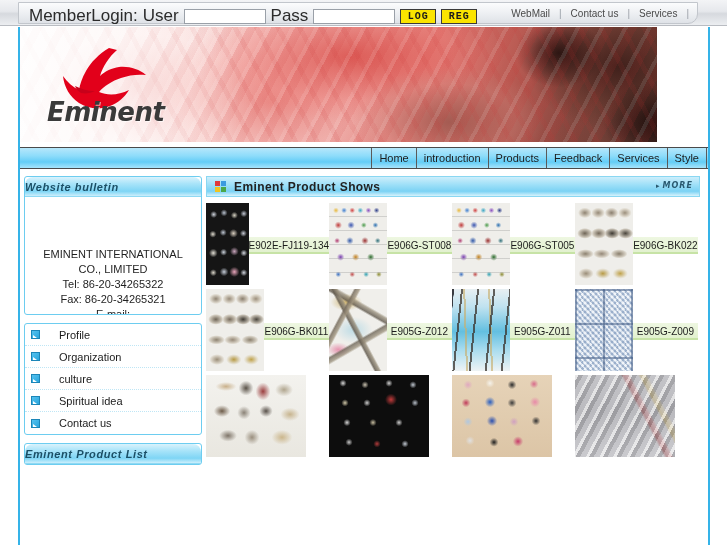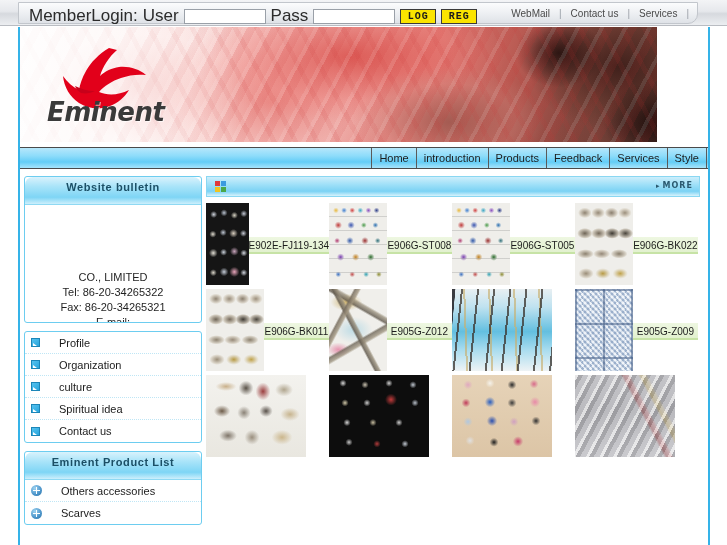--- a/index.html
+++ b/index.html
@@ -150,30 +150,30 @@
   #leftcol {
     position: absolute; left: 4px; top: 4px; width: 178px;
   }
   .panel {
     border: 1px solid #6dcdf0;
     background: #ffffff;
     margin-bottom: 8px;
     border-radius: 3px;
   }
   .panel-head {
-    height: 28px;
+    height: 20px;
     background: linear-gradient(to bottom, #d9f2fc 0%, #a9e4f9 35%, #7ed5f5 75%, #cdeffc 100%);
     border-bottom: 1px solid #8fd9f3;
     border-radius: 8px 8px 0 0;
-    text-align: center;
     font-size: 11px;
     font-weight: bold;
     color: #1b4f66;
     line-height: 20px;
     letter-spacing: .6px;
+    font-style: italic;
   }
   #bulletin-body {
     height: 117px;
     padding: 4px 6px 0;
     overflow: hidden;
     display: flex; flex-direction: column;
     justify-content: flex-end;
     align-items: center;
     text-align: center;
     font-size: 11px; color: #1f1f1f;
@@ -244,20 +244,21 @@
     font-size: 12px; font-weight: bold; color: #222;
     letter-spacing: .4px;
   }
   #more-btn {
     position: absolute; right: 6px; top: 4px;
     font-size: 8px; font-weight: bold;
     color: #2b5a70;
     letter-spacing: 1px;
     font-family: "DejaVu Sans", sans-serif;
     cursor: pointer;
+    font-style: italic;
   }
   #more-btn .arw { font-size: 7px; margin-right: 2px; }
 
   #grid {
     position: absolute; left: 0; top: 27px; width: 494px; height: 350px;
     overflow: hidden;
   }
   .grid-row {
     display: flex;
     gap: 0;
@@ -486,20 +487,21 @@
 
 <div id="page-frame"></div>
 
 <div id="content">
 
   <div id="leftcol">
 
     <div class="panel">
       <div class="panel-head">Website bulletin</div>
       <div id="bulletin-body">
+        <div class="bline">EMINENT INTERNATIONAL</div>
         <div class="bline">CO., LIMITED</div>
         <div class="bline">Tel: 86-20-34265322</div>
         <div class="bline">Fax: 86-20-34265321</div>
         <div class="bline clip">E-mail:</div>
       </div>
     </div>
 
     <div class="panel">
       <ul class="link-list">
         <li>
@@ -520,43 +522,34 @@
         </li>
         <li>
           <span class="bullet-sq"></span>
           <span>Contact us</span>
         </li>
       </ul>
     </div>
 
     <div class="panel">
       <div class="panel-head">Eminent Product List</div>
-      <ul class="link-list">
-        <li>
-          <span class="bullet-plus"></span>
-          <span>Others accessories</span>
-        </li>
-        <li>
-          <span class="bullet-plus"></span>
-          <span>Scarves</span>
-        </li>
-      </ul>
     </div>
 
   </div>
 
   <div id="rightcol">
 
     <div id="shows-head">
       <span id="shows-icon">
         <i></i>
           <i></i>
           <i></i>
           <i></i>
       </span>
+      <span id="shows-title">Eminent Product Shows</span>
       <span id="more-btn"><span class="arw">▸</span><span>MORE</span></span>
     </div>
 
     <div id="grid">
 
       <div class="grid-row">
         <div class="cell">
           <div class="thumb tx-dark-jewel"></div>
           <div class="caption">E902E-FJ119-134</div>
         </div>
@@ -578,20 +571,21 @@
         <div class="cell">
           <div class="thumb tx-buckle"></div>
           <div class="caption">E906G-BK011</div>
         </div>
         <div class="cell">
           <div class="thumb tx-appliq"></div>
           <div class="caption">E905G-Z012</div>
         </div>
         <div class="cell">
           <div class="thumb tx-trim-blue"></div>
+          <div class="caption">E905G-Z011</div>
         </div>
         <div class="cell">
           <div class="thumb tx-lace-panel"></div>
           <div class="caption">E905G-Z009</div>
         </div>
       </div>
 
       <div class="grid-row">
         <div class="cell">
           <div class="thumb tx-neck-light"></div>

